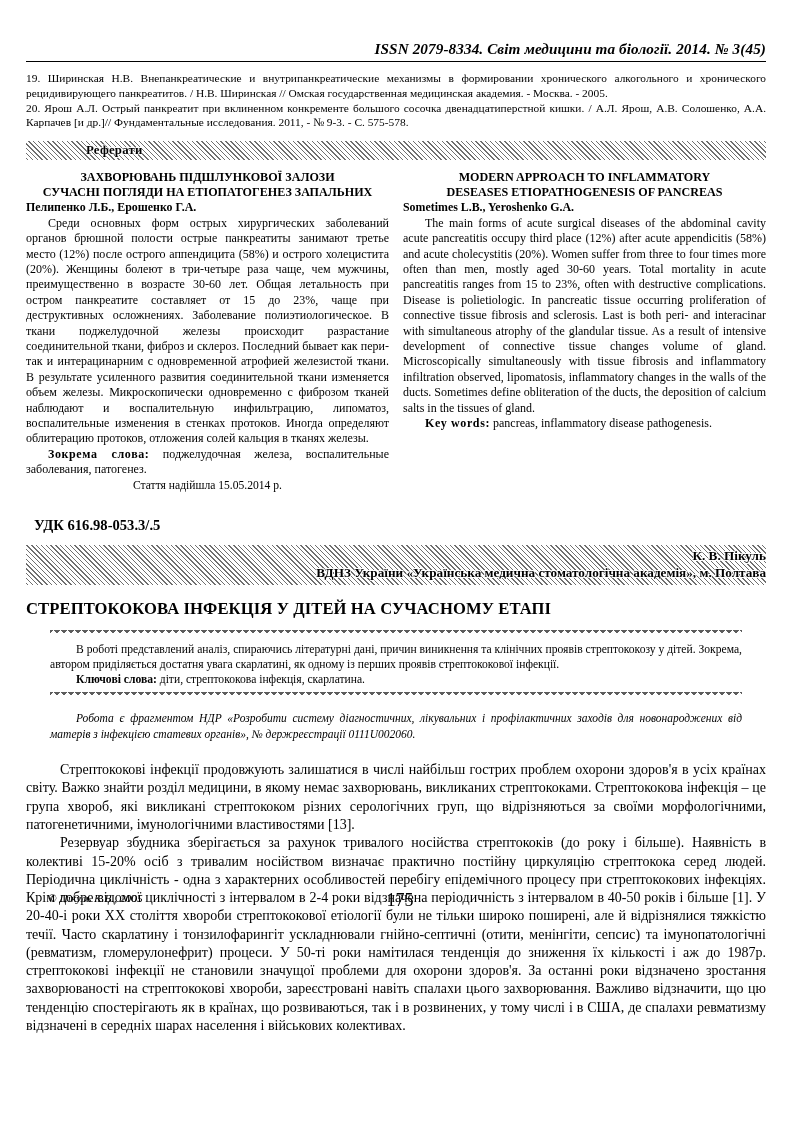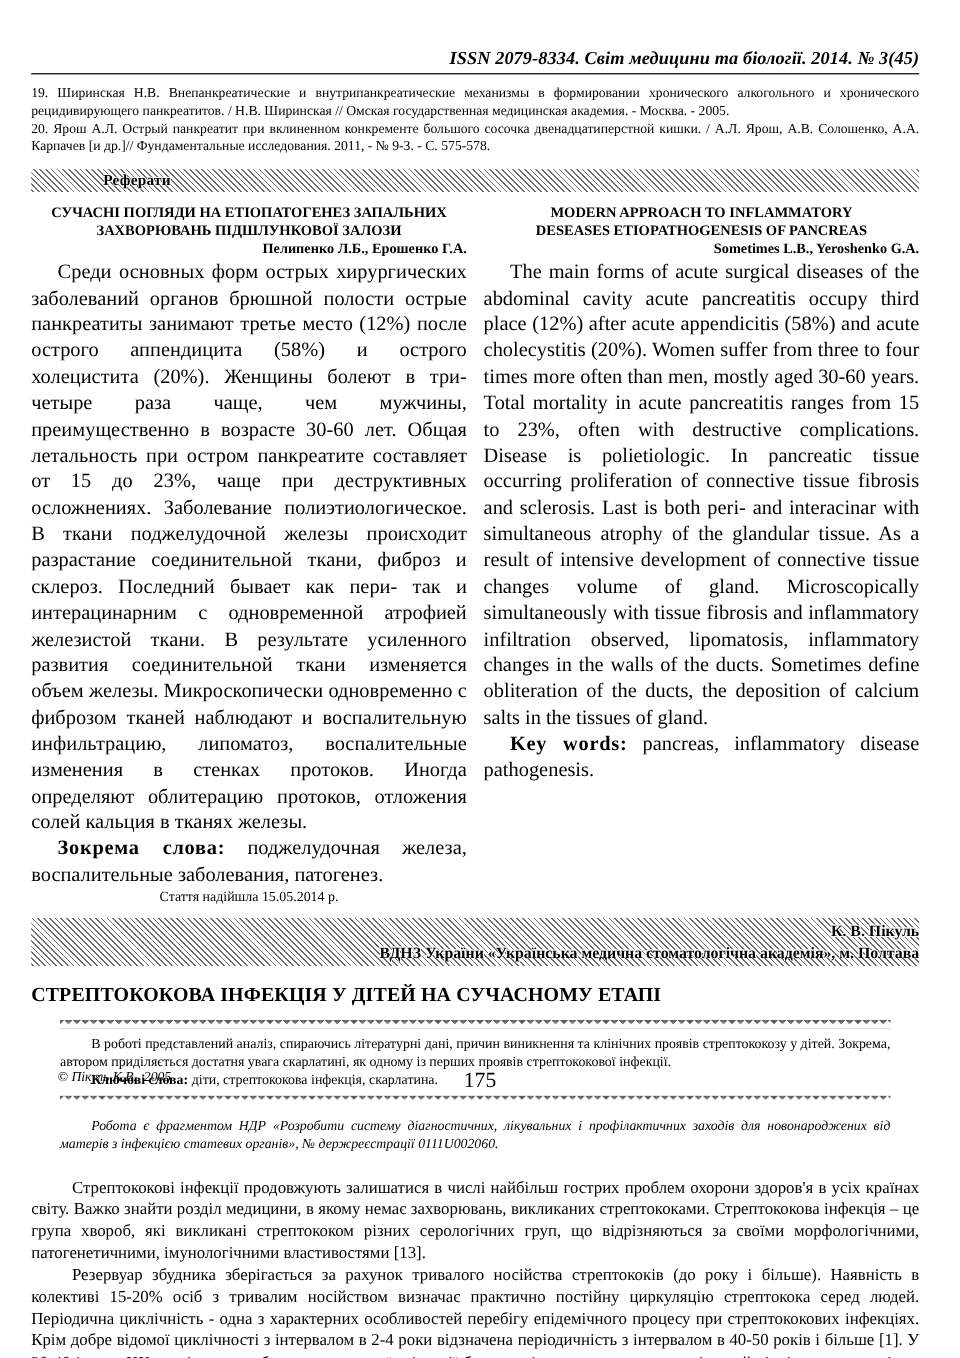--- a/index.html
+++ b/index.html
@@ -81,28 +81,28 @@
   }
   .abs-col { width: 50%; }
   .abs-title {
     text-align: center;
     font-weight: bold;
     font-size: 12.1px;
     line-height: 1.22;
     margin: 0;
   }
   .abs-authors {
-    text-align: right;
+    text-align: left;
     font-weight: bold;
     font-size: 11.9px;
     line-height: 1.25;
     margin: 0 0 1px 0;
   }
   .abs-body {
-    font-size: 17px;
+    font-size: 12px;
     line-height: 1.285;
     text-align: justify;
     margin: 0;
     text-indent: 22px;
   }
   .abs-body.kw { text-indent: 22px; margin-top: 0; }
   .abs-body b { font-weight: bold; }
   .kw-spaced b {
     letter-spacing: .6px;
   }
@@ -225,41 +225,42 @@
   </div>
 
   <div class="banner banner-referaty">
     <span>Реферати</span>
   </div>
 
   <div class="abs-wrap">
 
     <div class="abs-col">
       <div class="abs-title">
+        <div>ЗАХВОРЮВАНЬ ПІДШЛУНКОВОЇ ЗАЛОЗИ</div>
         <div>СУЧАСНІ ПОГЛЯДИ НА ЕТІОПАТОГЕНЕЗ ЗАПАЛЬНИХ</div>
-        <div>ЗАХВОРЮВАНЬ ПІДШЛУНКОВОЇ ЗАЛОЗИ</div>
       </div>
       <div class="abs-authors">Пелипенко Л.Б., Ерошенко Г.А.</div>
       <p class="abs-body">Среди основных форм острых хирургических заболеваний органов брюшной полости острые панкреатиты занимают третье место (12%) после острого аппендицита (58%) и острого холецистита (20%). Женщины болеют в три-четыре раза чаще, чем мужчины, преимущественно в возрасте 30-60 лет. Общая летальность при остром панкреатите составляет от 15 до 23%, чаще при деструктивных осложнениях. Заболевание полиэтиологическое. В ткани поджелудочной железы происходит разрастание соединительной ткани, фиброз и склероз. Последний бывает как пери- так и интерацинарним с одновременной атрофией железистой ткани. В результате усиленного развития соединительной ткани изменяется объем железы. Микроскопически одновременно с фиброзом тканей наблюдают и воспалительную инфильтрацию, липоматоз, воспалительные изменения в стенках протоков. Иногда определяют облитерацию протоков, отложения солей кальция в тканях железы.</p>
       <p class="abs-body kw kw-spaced"><b>Зокрема слова:</b><span> поджелудочная железа, воспалительные заболевания, патогенез.</span></p>
       <div class="submitted">Стаття надійшла 15.05.2014 р.</div>
     </div>
 
     <div class="abs-col">
       <div class="abs-title">
         <div>MODERN APPROACH TO INFLAMMATORY</div>
         <div>DESEASES ETIOPATHOGENESIS OF PANCREAS</div>
       </div>
       <div class="abs-authors">Sometimes L.B., Yeroshenko G.A.</div>
       <p class="abs-body">The main forms of acute surgical diseases of the abdominal cavity acute pancreatitis occupy third place (12%) after acute appendicitis (58%) and acute cholecystitis (20%). Women suffer from three to four times more often than men, mostly aged 30-60 years. Total mortality in acute pancreatitis ranges from 15 to 23%, often with destructive complications. Disease is polietiologic. In pancreatic tissue occurring proliferation of connective tissue fibrosis and sclerosis. Last is both peri- and interacinar with simultaneous atrophy of the glandular tissue. As a result of intensive development of connective tissue changes volume of gland. Microscopically simultaneously with tissue fibrosis and inflammatory infiltration observed, lipomatosis, inflammatory changes in the walls of the ducts. Sometimes define obliteration of the ducts, the deposition of calcium salts in the tissues of gland.</p>
       <p class="abs-body kw kw-spaced"><b>Key words:</b><span> pancreas, inflammatory disease pathogenesis.</span></p>
     </div>
 
   </div>
 
+  <div class="udk">УДК 616.98-053.3/.5</div>
 
   <div class="banner banner-author">
     <div>К. В. Пікуль</div>
     <div>ВДНЗ України «Українська медична стоматологічна академія», м. Полтава</div>
   </div>
 
   <div class="art-title">СТРЕПТОКОКОВА ІНФЕКЦІЯ У ДІТЕЙ НА СУЧАСНОМУ ЕТАПІ</div>
 
   <div class="zigzag"></div>
 

